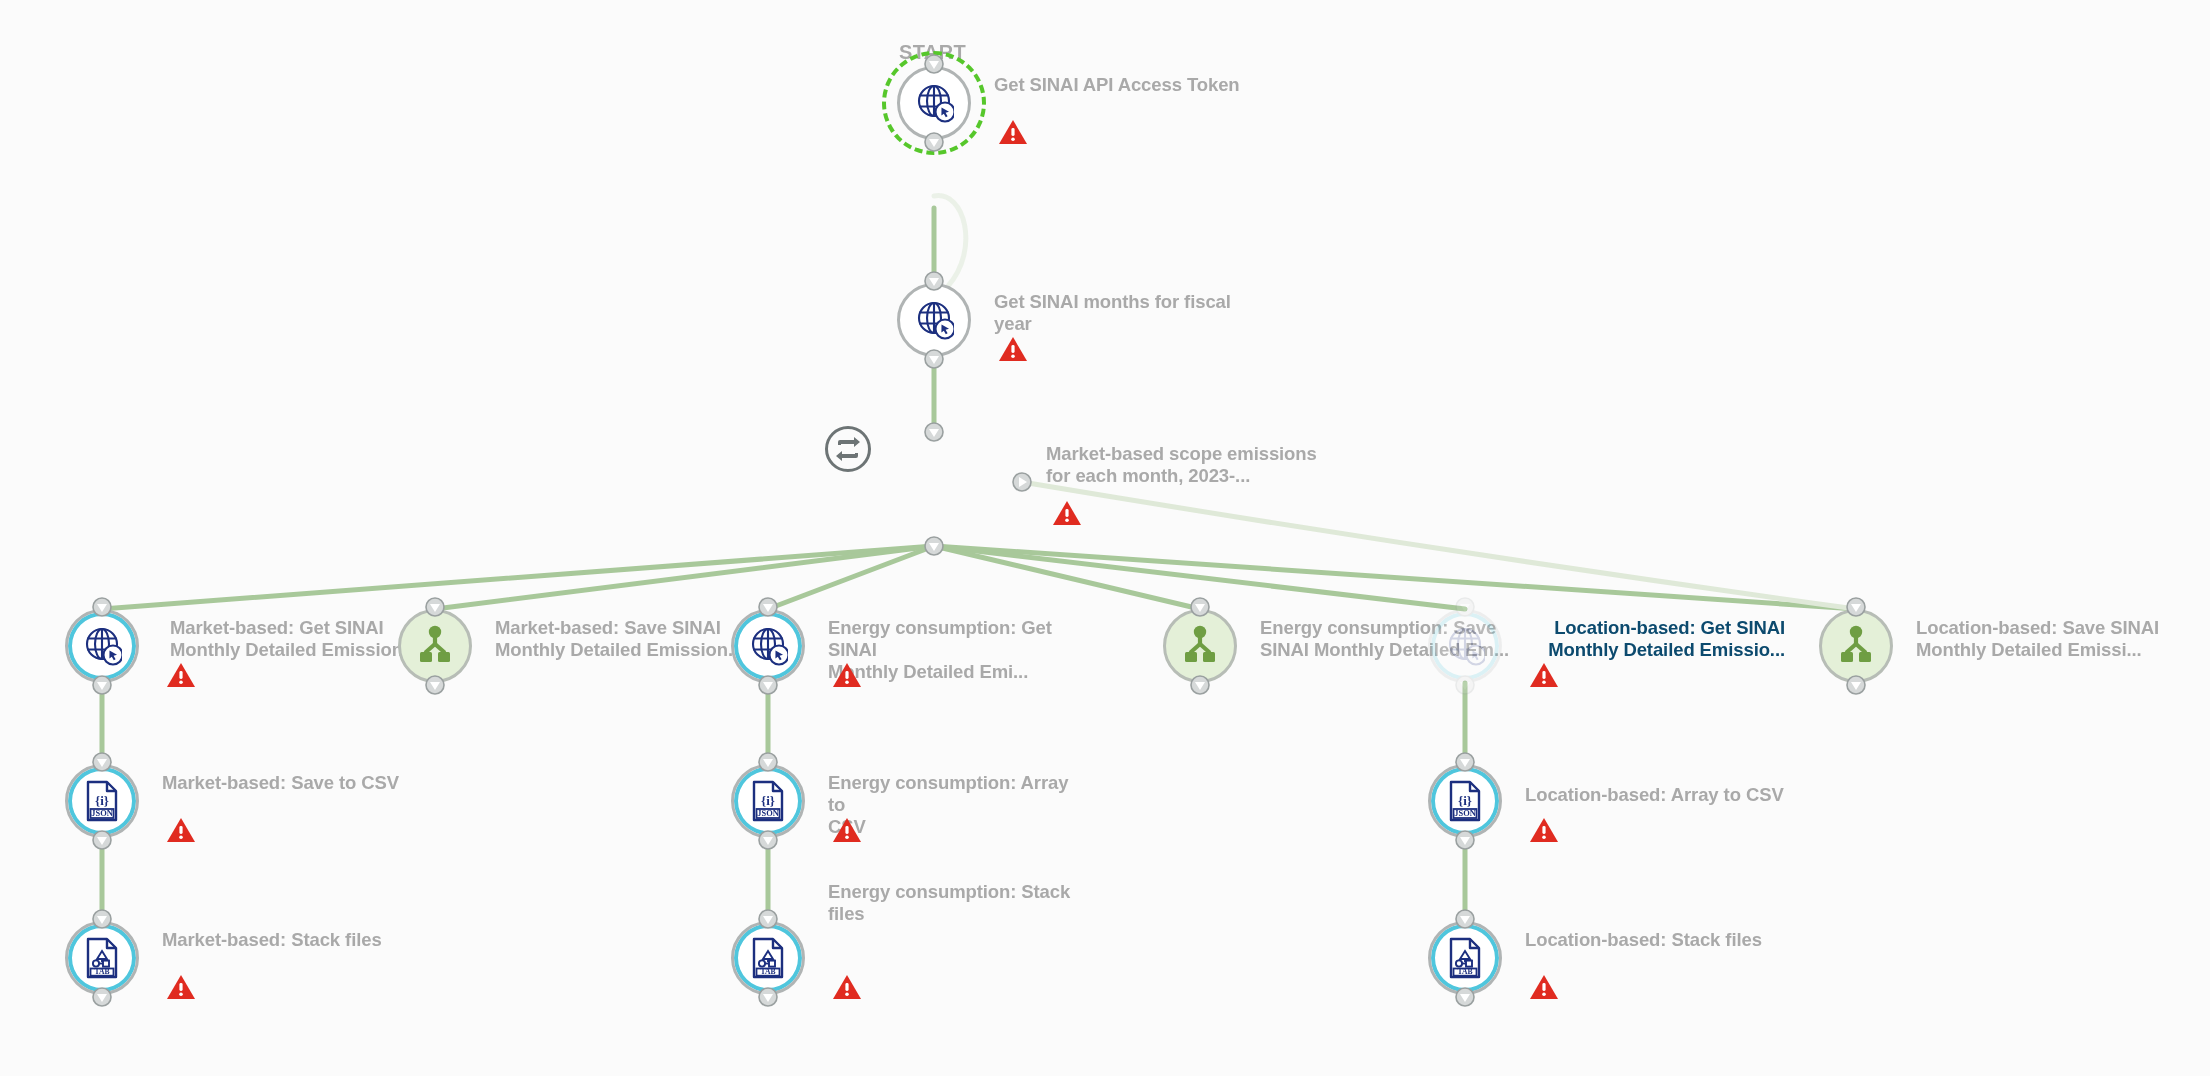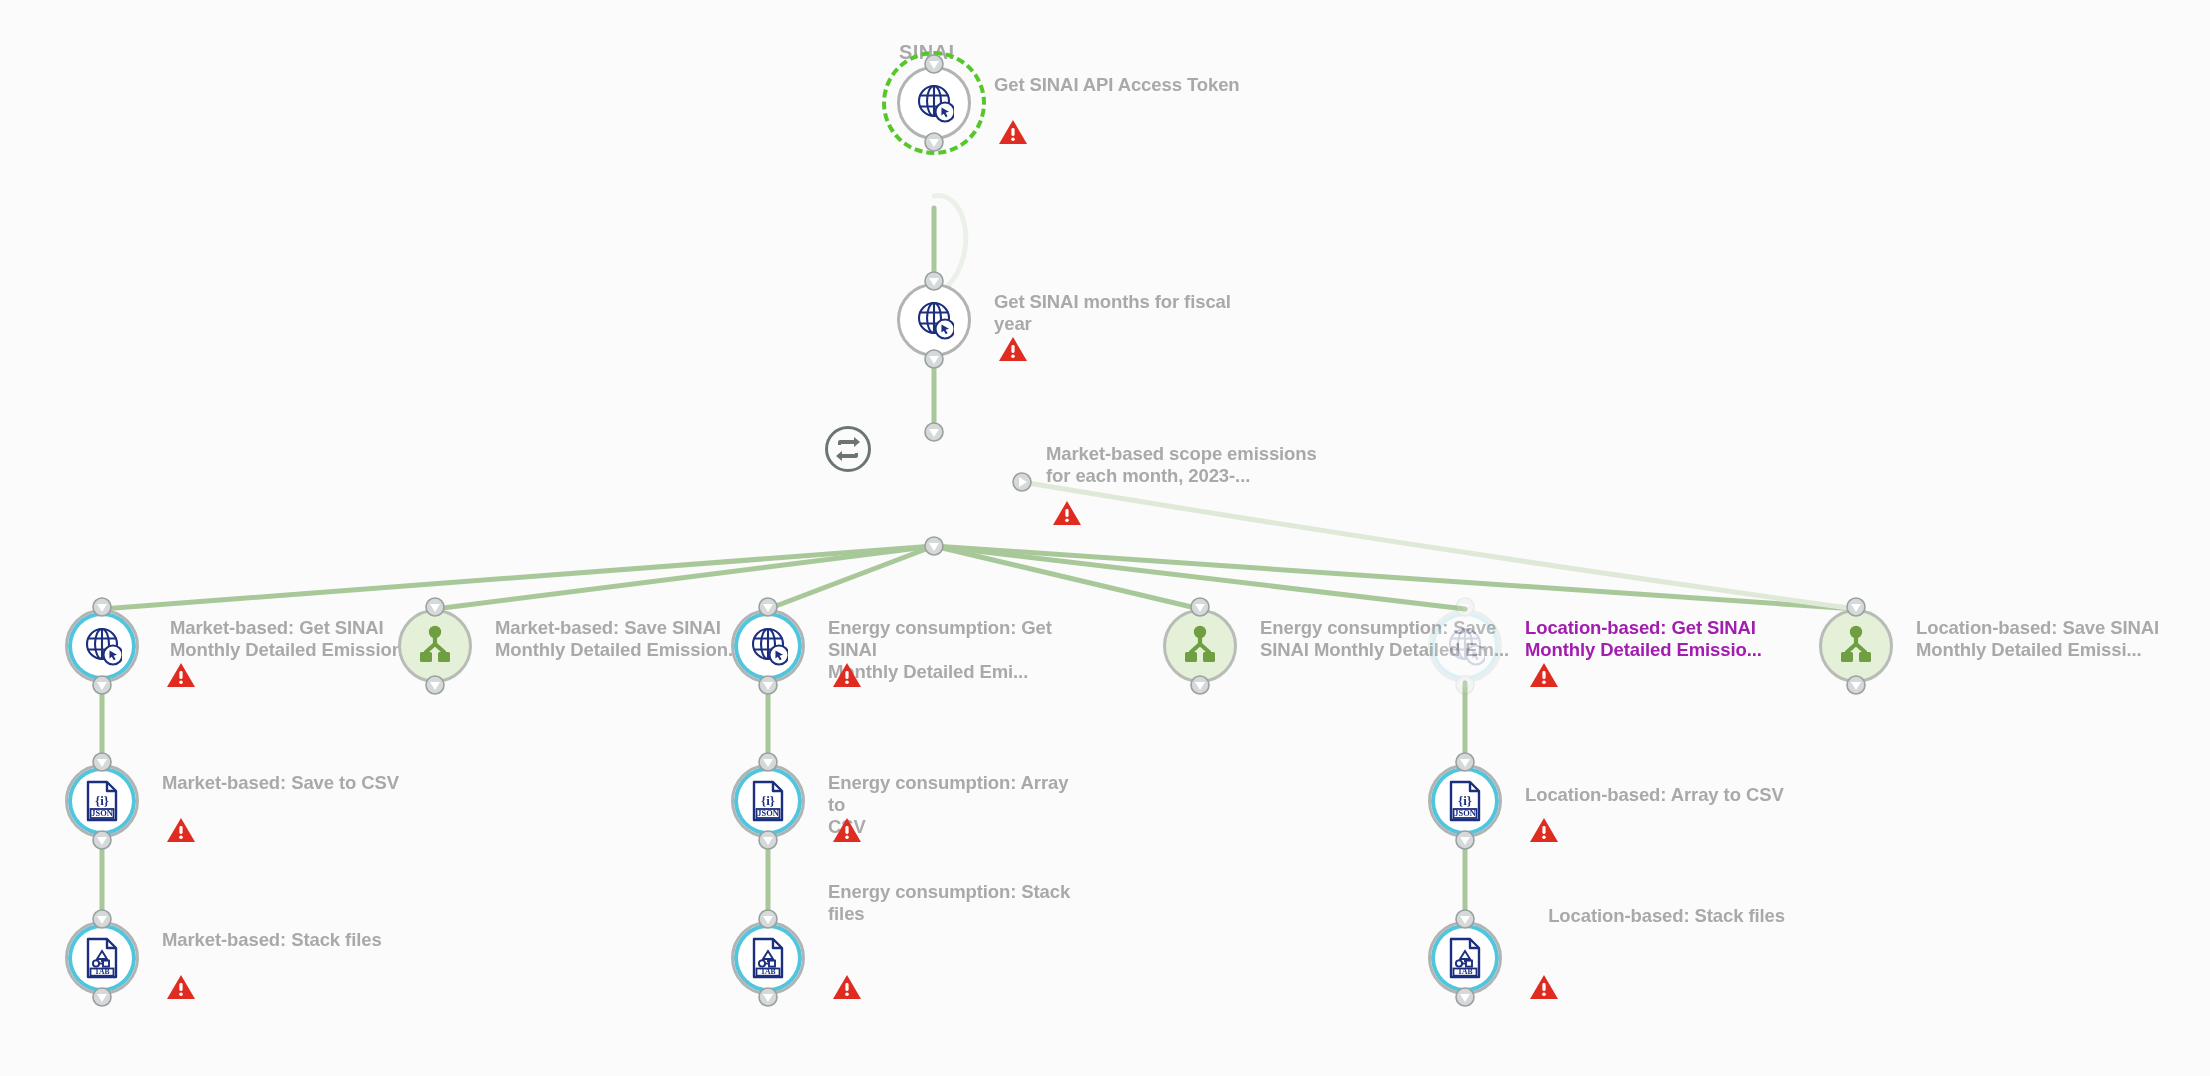--- a/index.html
+++ b/index.html
@@ -44,21 +44,21 @@
   .port svg{display:block;}
 
   
   .nlabel{
     position:absolute;
     font-size:18.5px;font-weight:bold;color:#a9a9a9;
     line-height:1.18;letter-spacing:-0.1px;
     white-space:pre-line;
     pointer-events:none;
   }
-  .nlabel.faded{color:#a21caf;}
+  .nlabel.faded{color:#0c4a6e;text-align:right;}
 
   
   .warn{position:absolute;width:30px;height:27px;}
 
   
   .start-cap{
     position:absolute;font-size:20px;font-weight:bold;color:#a9a9a9;
     letter-spacing:0.4px;
   }
 
@@ -109,21 +109,21 @@
       <path d="M1465,683 L1465,764"></path>
       <path d="M1465,838 L1465,921"></path>
     </g>
 
     <g fill="none" stroke="#dfe9d8" stroke-width="5" stroke-linecap="round">
       <path d="M1022,482 C1250,520 1500,560 1856,609"></path>
       <path d="M934,196 C965,190 980,250 948,286" opacity="0.55"></path>
     </g>
   </svg>
 
-  <div class="start-cap" style="left:899px;top:41px;">SINAI</div>
+  <div class="start-cap" style="left:899px;top:41px;">START</div>
 
   <div class="loop-badge" style="left:825px;top:426px;">
     <svg width="26" height="24" viewBox="0 0 26 24">
       <path d="M3,8 L3,5 A2,2 0 0,1 5,3 L19,3 L19,0 L25,5 L19,10 L19,7 L6,7 L6,8 Z" fill="#6d7475"></path>
       <path d="M23,16 L23,19 A2,2 0 0,1 21,21 L7,21 L7,24 L1,19 L7,14 L7,17 L20,17 L20,16 Z" fill="#6d7475"></path>
     </svg>
   </div>
 
   <div class="port" style="left:934px;top:432px;">
     <svg width="20" height="20" viewBox="0 0 20 20">
@@ -532,21 +532,21 @@
             <path d="M5,7 L15,7 L10,15 Z" fill="#ffffff"></path>
           </svg>
         </div>
         <div class="port" style="left: 37px; top: 76px;">
           <svg width="20" height="20" viewBox="0 0 20 20">
             <circle cx="10" cy="10" r="9" fill="#d6d9d9" stroke="#9aa0a0" stroke-width="1.6"></circle>
             <path d="M5,7 L15,7 L10,15 Z" fill="#ffffff"></path>
           </svg>
         </div>
       </div>
-      <div class="nlabel" style="left: 1525px; top: 905px; width: 260px; text-align: right;">Location-based: Stack files</div>
+      <div class="nlabel" style="left: 1525px; top: 929px; width: 260px;">Location-based: Stack files</div>
       <div class="warn" style="left: 1529px; top: 974px;"><svg width="30" height="27" viewBox="0 0 30 27">
           <path d="M15,1 L29,25 L1,25 Z" fill="#e02b20"></path>
           <rect x="13.4" y="9" width="3.2" height="8" rx="1.4" fill="#ffffff"></rect>
           <circle cx="15" cy="20.2" r="1.8" fill="#ffffff"></circle>
         </svg></div>
     </div>
 
 </div>
 
 </body></html>

